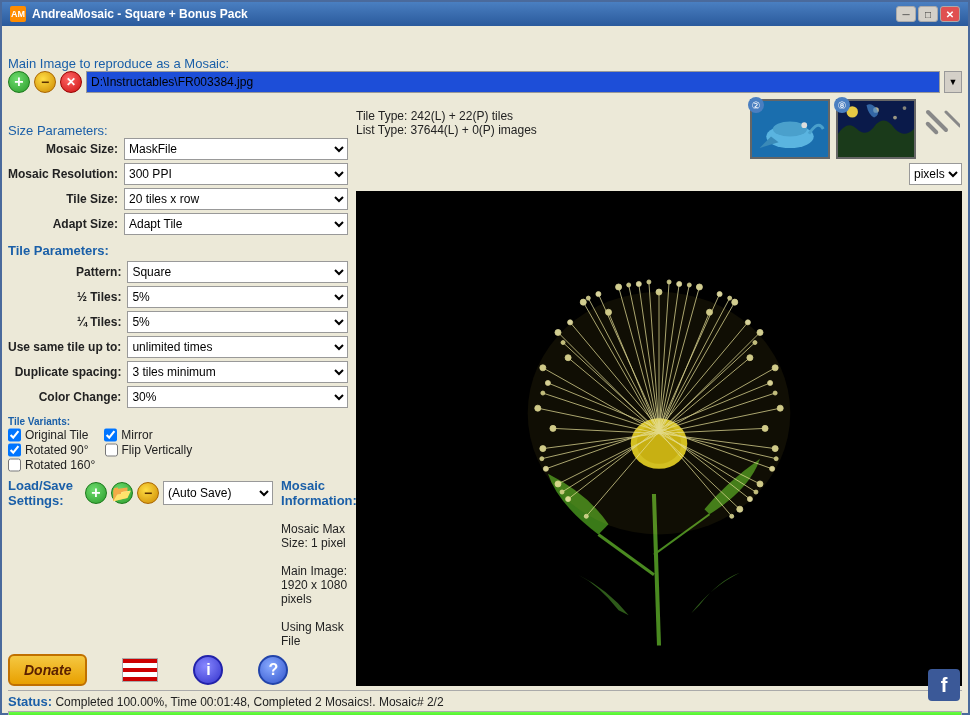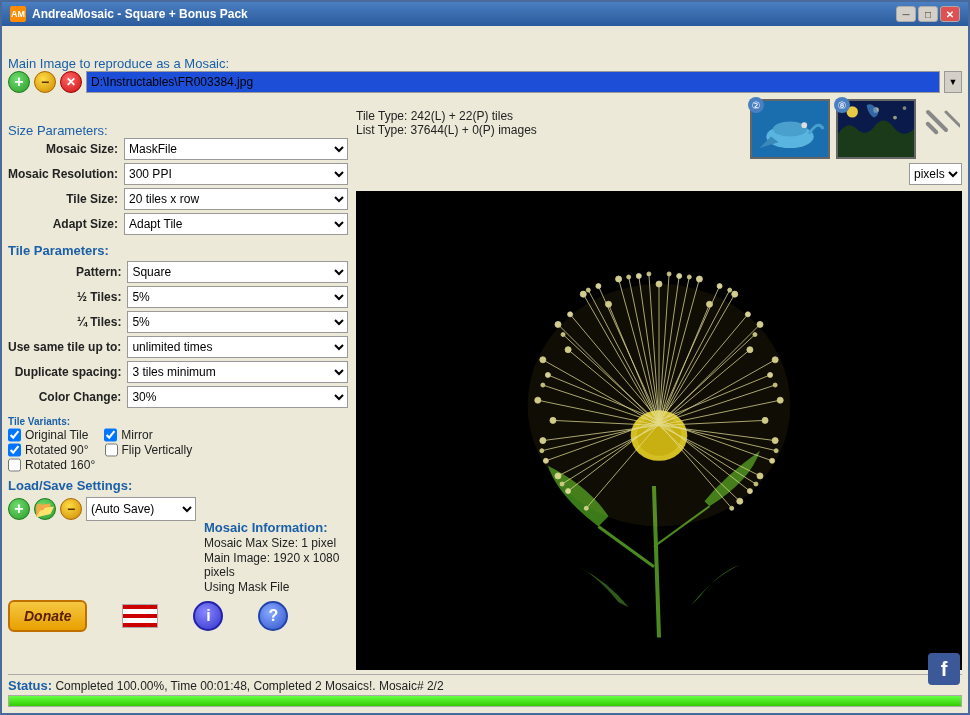--- a/index.html
+++ b/index.html
@@ -17,23 +17,23 @@
       background: #ece9d8;
       border: 2px solid #4a6a9c;
       display: flex;
       flex-direction: column;
     }
     .title-bar {
       background: linear-gradient(to bottom, #4a7fc1, #2a5a9c);
       color: white;
       padding: 4px 8px;
       display: flex;
-      align-items: flex-end;
+      align-items: center;
       justify-content: space-between;
-      height: 24px;
+      height: 36px;
     }
     .title-bar-left {
       display: flex;
       align-items: center;
       gap: 6px;
       font-size: 12px;
       font-weight: bold;
     }
     .title-bar-icon {
       width: 16px;
@@ -248,22 +248,22 @@
     }
     input[type=checkbox] {
       cursor: pointer;
     }
     .checkbox-label {
       font-size: 12px;
       color: #222;
     }
     .load-save-left {
       display: flex;
-      flex-direction: column;
-      gap: 4px;
+      flex-direction: row;
+      gap: 12px;
     }
     .load-save-title {
       color: #1a5fa8;
       font-weight: bold;
       font-size: 13px;
     }
     .load-save-buttons {
       display: flex;
       gap: 4px;
       align-items: center;
@@ -271,22 +271,21 @@
     .load-save-select {
       height: 24px;
       font-size: 12px;
       border: 1px solid #999;
       background: white;
     }
     .mosaic-info {
       flex: 1;
       display: flex;
       flex-direction: column;
-      gap: 1px;
-      margin-top: 42px;
+      gap: 14px;
     }
     .mosaic-info-title {
       color: #1a5fa8;
       font-weight: bold;
       font-size: 13px;
     }
     .info-text {
       font-size: 12px;
       color: #222;
     }

